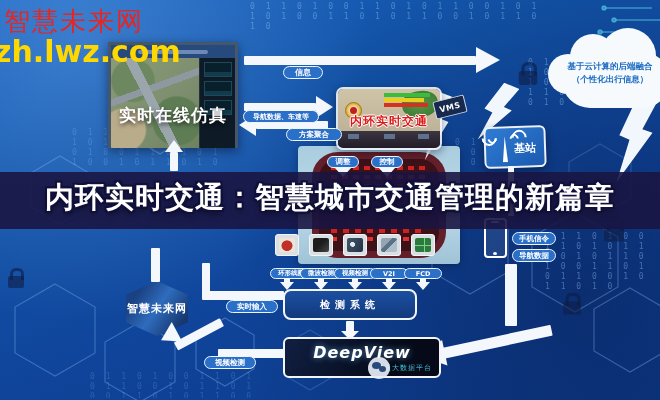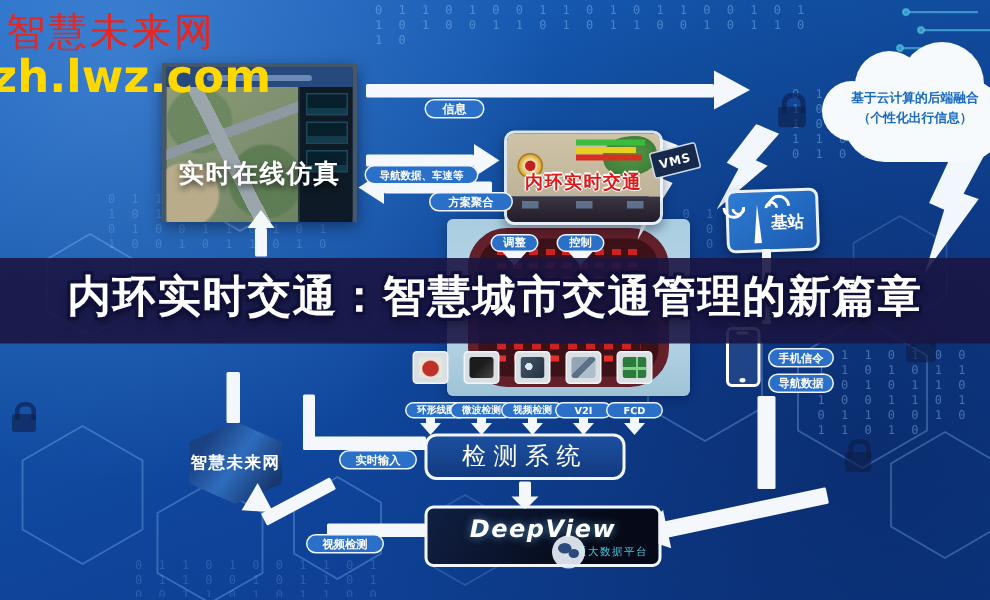--- a/index.html
+++ b/index.html
@@ -106,21 +106,21 @@
     repeating-linear-gradient(90deg,#cc2222 0 6px,transparent 6px 12px) 0 0/100% 4px no-repeat,
     repeating-linear-gradient(90deg,#e03030 0 6px,transparent 6px 12px) 0 8px/100% 4px no-repeat;}
   
   .sensor{position:absolute;top:234px;width:24px;height:22px;background:#d9dfe3;border-radius:3px;
     border:1px solid #f2f5f7;z-index:5;overflow:hidden;}
   .sensor i{position:absolute;inset:3px;border-radius:2px;display:block;}
   .spill{top:256px;height:11px;font-size:6.5px;z-index:5;}
   
   #detect{left:283px;top:289px;width:134px;height:31px;border:2.5px solid #f2f6fa;border-radius:8px;
     background:linear-gradient(#1c4fa0,#123a7e);display:flex;align-items:center;justify-content:center;
-    color:#fff;font-weight:400;font-size:16px;letter-spacing:5px;z-index:4;}
+    color:#fff;font-weight:700;font-size:10px;letter-spacing:5px;z-index:4;}
   #deepview{left:283px;top:337px;width:158px;height:41px;border:2.5px solid #f2f6fa;border-radius:6px;
     background:linear-gradient(120deg,#101f42,#060a18 70%);z-index:4;overflow:hidden;}
   #deepview .logo{position:absolute;left:0;right:0;top:4px;text-align:center;color:#fff;
     font-weight:900;font-style:italic;font-size:16px;letter-spacing:1px;
     text-shadow:0 0 6px rgba(120,200,255,.6);}
   #deepview .sub{position:absolute;right:7px;bottom:3px;color:#3fc8dc;font-size:7px;letter-spacing:1px;}
   #hexmodel{left:126px;top:281px;width:62px;height:55px;z-index:4;
     clip-path:polygon(50% 0,100% 25%,100% 75%,50% 100%,0 75%,0 25%);
     background:linear-gradient(125deg,#1a4182 20%,#2f6cbd 50%,#16386f 85%);
     display:flex;align-items:center;justify-content:center;color:#fff;font-weight:900;font-size:11px;

